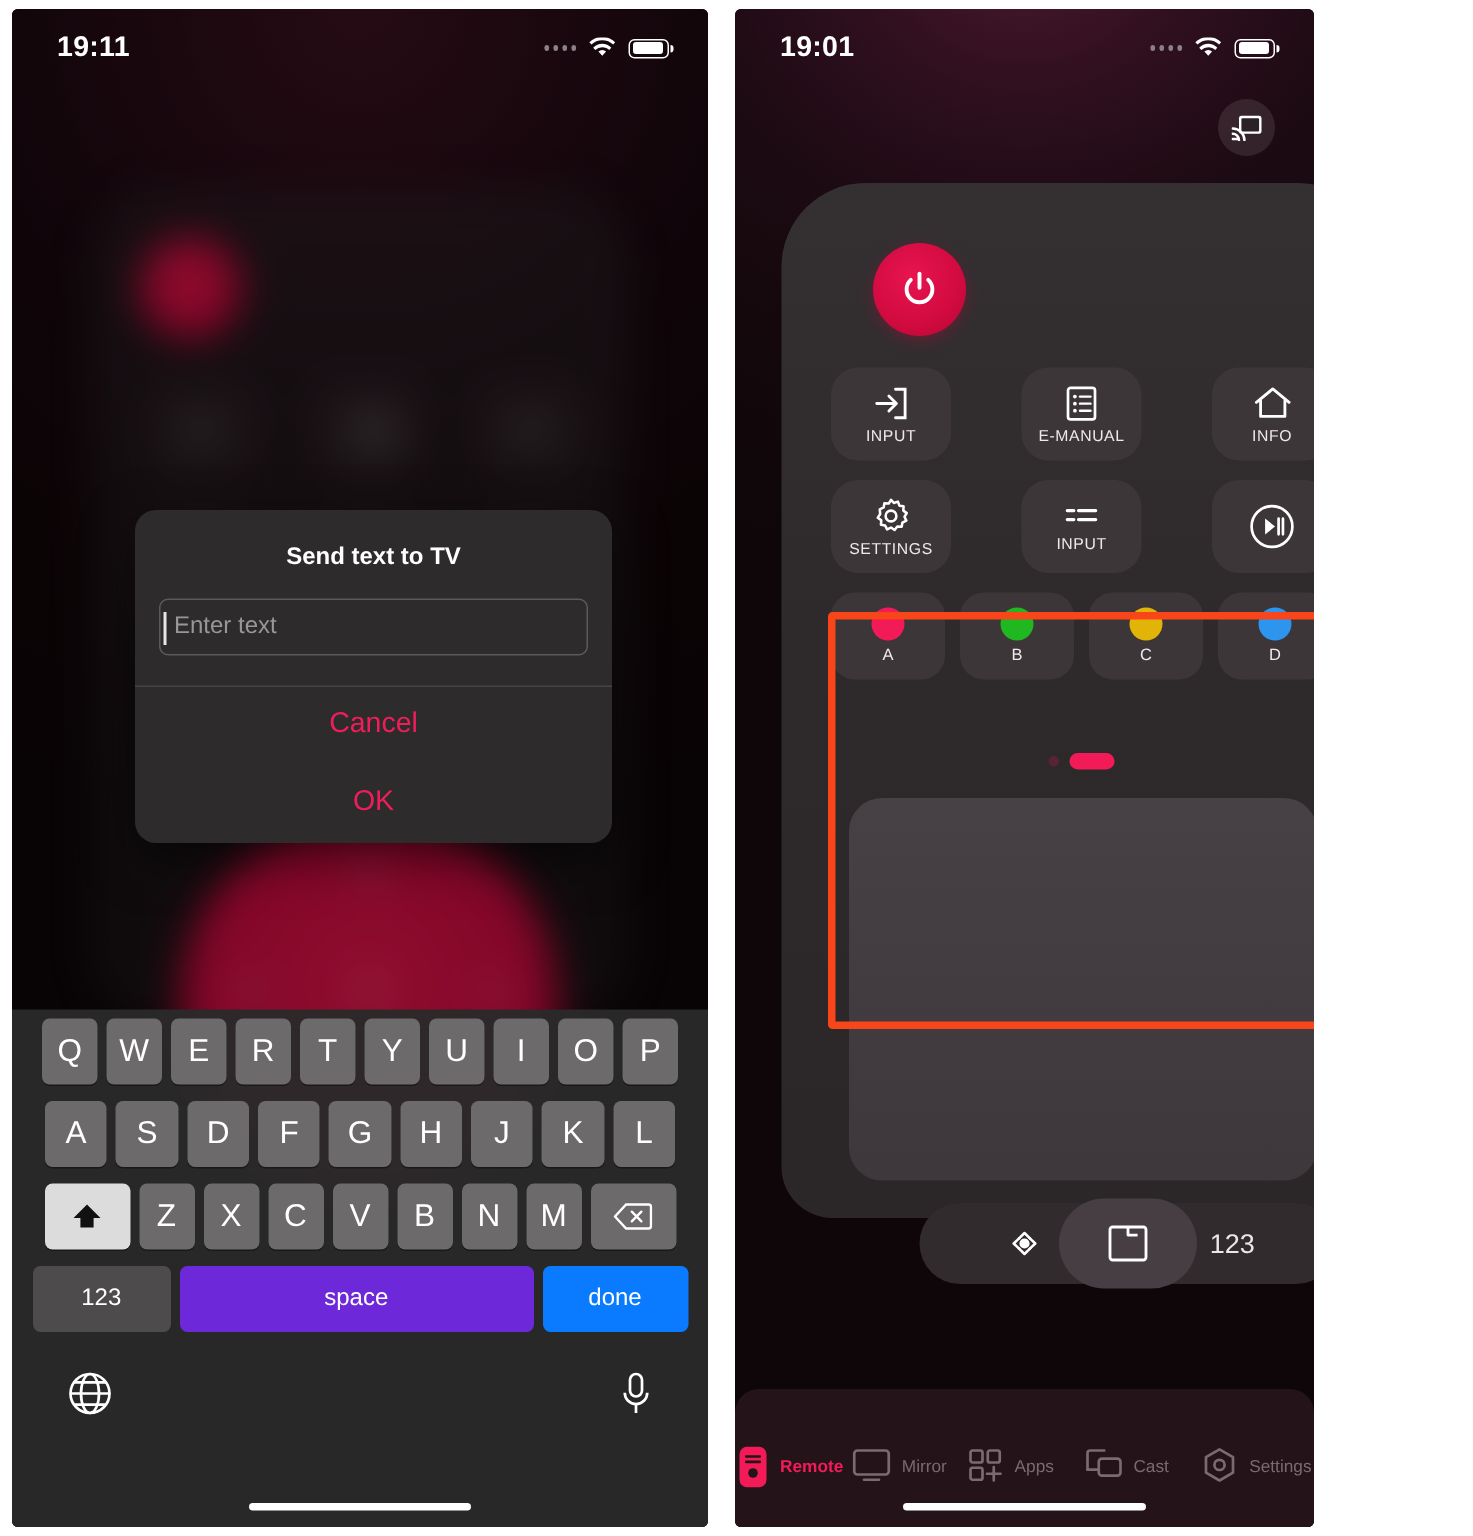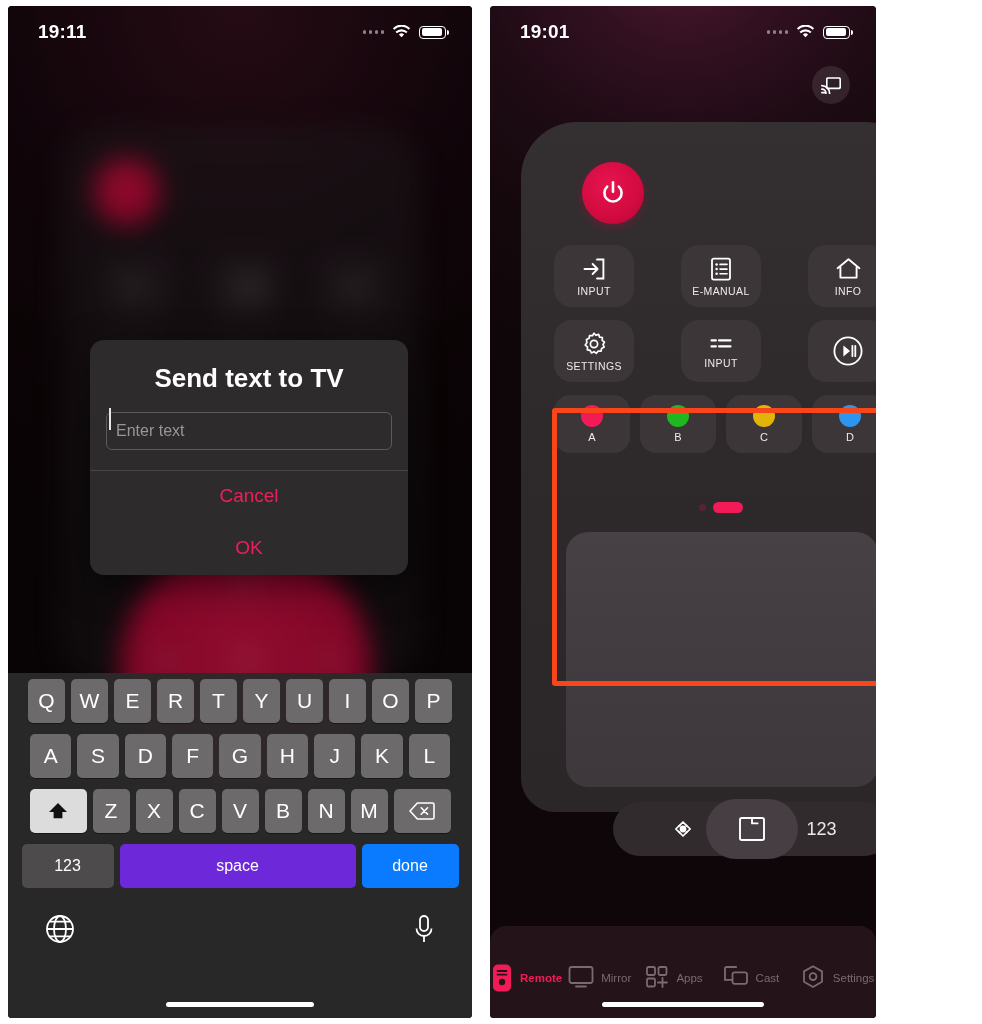--- a/index.html
+++ b/index.html
@@ -48,21 +48,21 @@
   .bl-dpad{position:absolute;left:112px;top:536px;width:252px;height:252px;border-radius:50%;
     background:radial-gradient(circle at 50% 45%,#e5164c 0%,#cc0a3e 62%,#b00734 100%);}
   .bl-dot{position:absolute;width:13px;height:13px;border-radius:50%;background:rgba(255,255,255,.30);}
 
   
   .scrim{position:absolute;inset:0;background:rgba(0,0,0,.34);}
 
   
   .alert{position:absolute;left:82px;top:334px;width:318px;border-radius:14px;
     background:#2e2b2d;overflow:hidden;z-index:30;box-shadow:0 10px 34px rgba(0,0,0,.5);}
-  .alert-title{text-align:center;color:#fff;font-size:26px;font-weight:bold;padding:23px 10px 18px;}
+  .alert-title{text-align:center;color:#fff;font-size:16px;font-weight:bold;padding:23px 10px 18px;}
   .alert-field-wrap{padding:0 16px 20px;}
   .alert-field{width:100%;box-sizing:border-box;height:38px;border:1px solid #5d5a5c;border-radius:6px;
     background:transparent;color:#fff;font-size:16px;padding:0 9px;font-family:"Liberation Sans",sans-serif;
     outline:none;}
   .alert-field::placeholder{color:#9a9599;}
   .caret{position:absolute;left:101px;top:402px;width:2px;height:22px;background:#e6e6e6;z-index:31;}
   .alert-sep{height:1px;background:#474446;}
   .alert-actions{display:flex;flex-direction:column;}
   .alert-btn{flex:1;text-align:center;color:#ef1e5a;font-size:19px;padding:14px 0 16px;cursor:pointer;}
   .alert-vsep{width:1px;background:#474446;}

